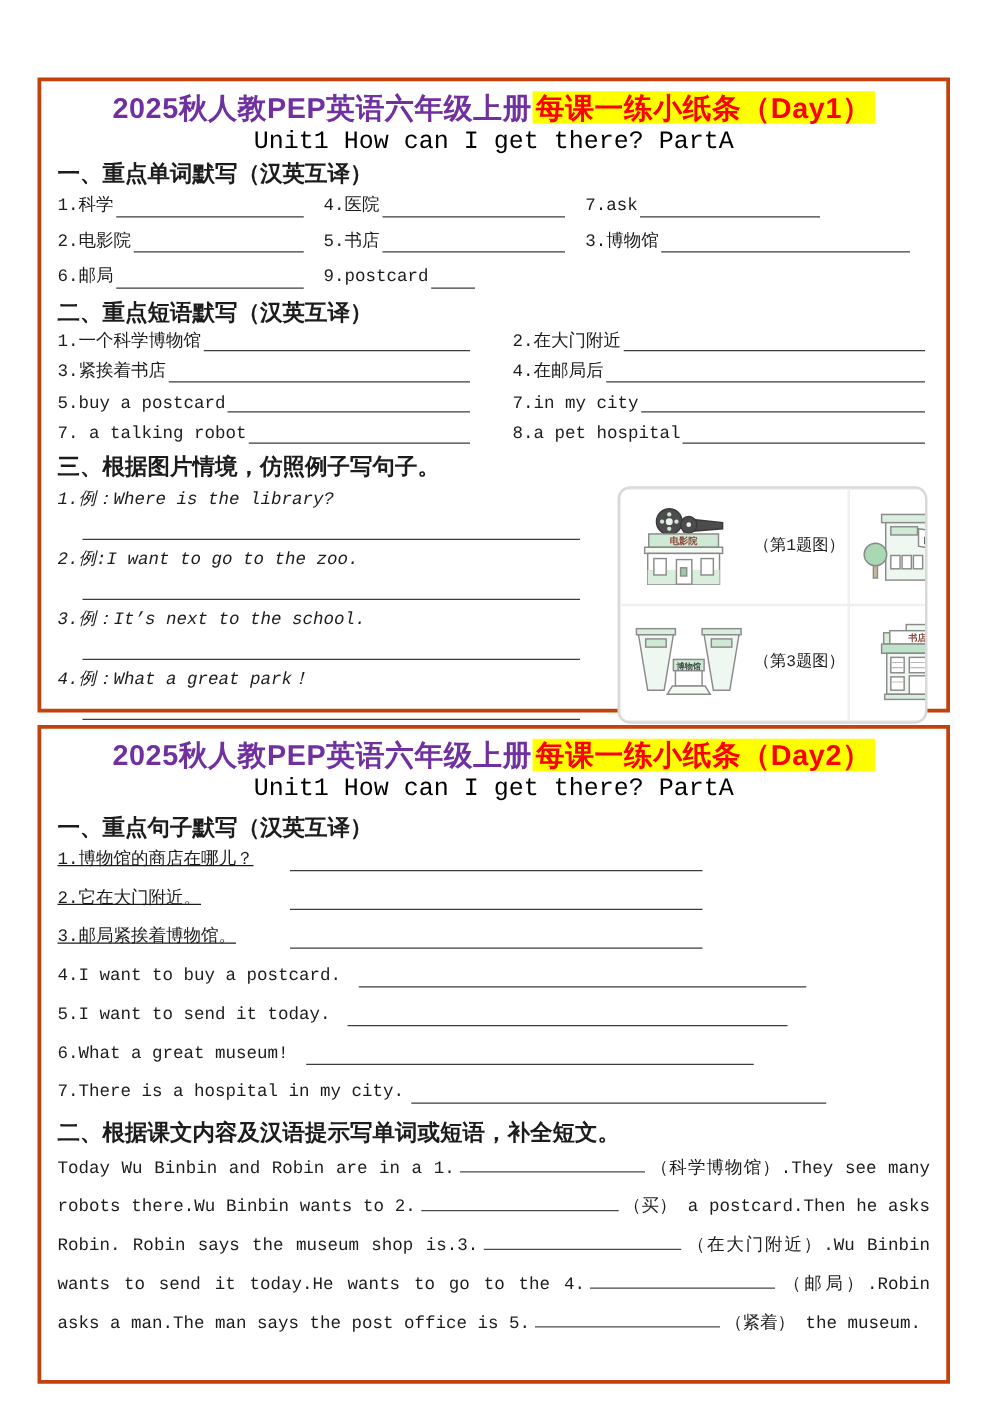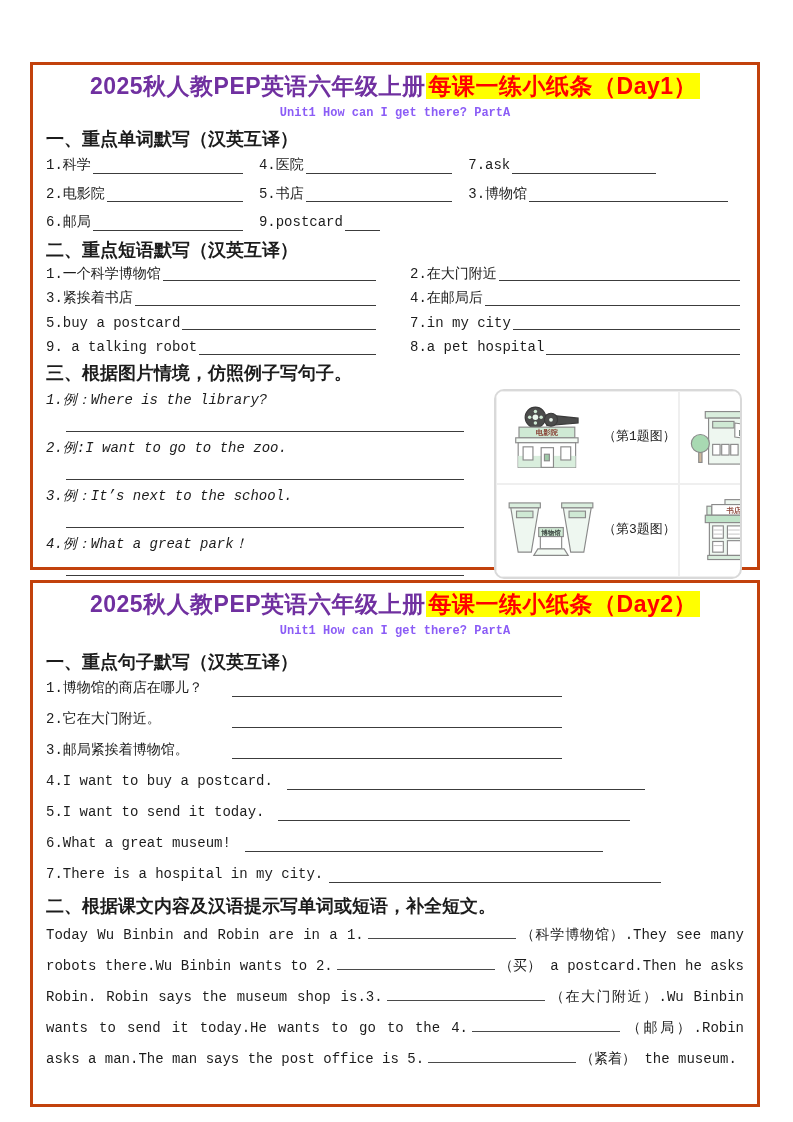--- a/index.html
+++ b/index.html
@@ -11,21 +11,21 @@
   .card { position:absolute; left:30px; width:730px; border:3px solid #c2410c;
           background:#fff; padding:5px 13px 4px 13px; }
   .card.day1 { top:62px;  height:508px; }
   .card.day2 { top:580px; height:527px; }
 
   .title-line { text-align:center; font-size:23px; font-weight:bold; line-height:29px;
                 margin-top:2px; font-family:"Liberation Sans","DejaVu Sans",sans-serif;
                 letter-spacing:0.5px; white-space:nowrap; }
   .title-prefix { color:#7030A0; }
   .title-hl { color:#FF0000; background:#FFFF00; padding:0 3px; }
-  .subtitle { text-align:center; color:#8b5cf6; font-weight:bold; font-size:12px;
+  .subtitle { text-align:center; color:#000000; font-weight:normal; font-size:20px;
               line-height:25px; }
 
   .sec-heading { font-weight:bold; font-size:18px; line-height:21px; margin-top:3px;
                  font-family:"Liberation Sans","DejaVu Sans",sans-serif; }
 
   .blank { align-self:flex-end; height:0; border-bottom:1.6px solid #3c3c3c; }
 
   
   .words { display:grid; grid-template-columns:30.5% 30% 39.5%; margin-top:1px; }
   .w-item { display:flex; font-size:14px; line-height:28.5px; }
@@ -48,21 +48,21 @@
             display:grid; grid-template-columns:1fr 1fr; grid-template-rows:1fr 1fr;
             overflow:hidden; }
   .fig-cell { display:flex; flex-direction:row; align-items:center;
               justify-content:flex-end; padding:2px 2px 3px 2px; border:0.5px solid #efefef; }
   .fig-cell svg { width:104px; height:64px; display:block; }
   .caption { font-size:13px; line-height:19px; white-space:nowrap; color:#222; }
 
   
   .s-row { display:flex; font-size:14px; line-height:31px; }
   .s-label { white-space:nowrap; }
-  .s-label.fixed { width:186px; }
+  .s-label.fixed { width:186px;text-decoration:underline; }
   .s-row .blank { margin-bottom:7px; }
 
   
   .cloze { font-size:14px; line-height:31px; text-align:justify; margin-top:3px;
            word-break:normal; }
   .cl-blank { display:inline-block; height:13px; border-bottom:1.6px solid #4a4a4a;
               margin:0 4px; }
   .w150 { width:148px; } .w160 { width:158px; }
 
   svg text { font-family:"Liberation Sans","DejaVu Sans",sans-serif; font-weight:bold; }
@@ -134,21 +134,21 @@
         </div>
       <div class="p-item">
           <span>5.buy a postcard</span>
           <span class="blank"></span>
         </div>
       <div class="p-item">
           <span>7.in my city</span>
           <span class="blank"></span>
         </div>
       <div class="p-item">
-          <span>9. a talking robot</span>
+          <span>7. a talking robot</span>
           <span class="blank"></span>
         </div>
       <div class="p-item">
           <span>8.a pet hospital</span>
           <span class="blank"></span>
         </div>
     </div>
 
     <div class="sec3">
       <div class="sec-heading">三、根据图片情境，仿照例子写句子。</div>

